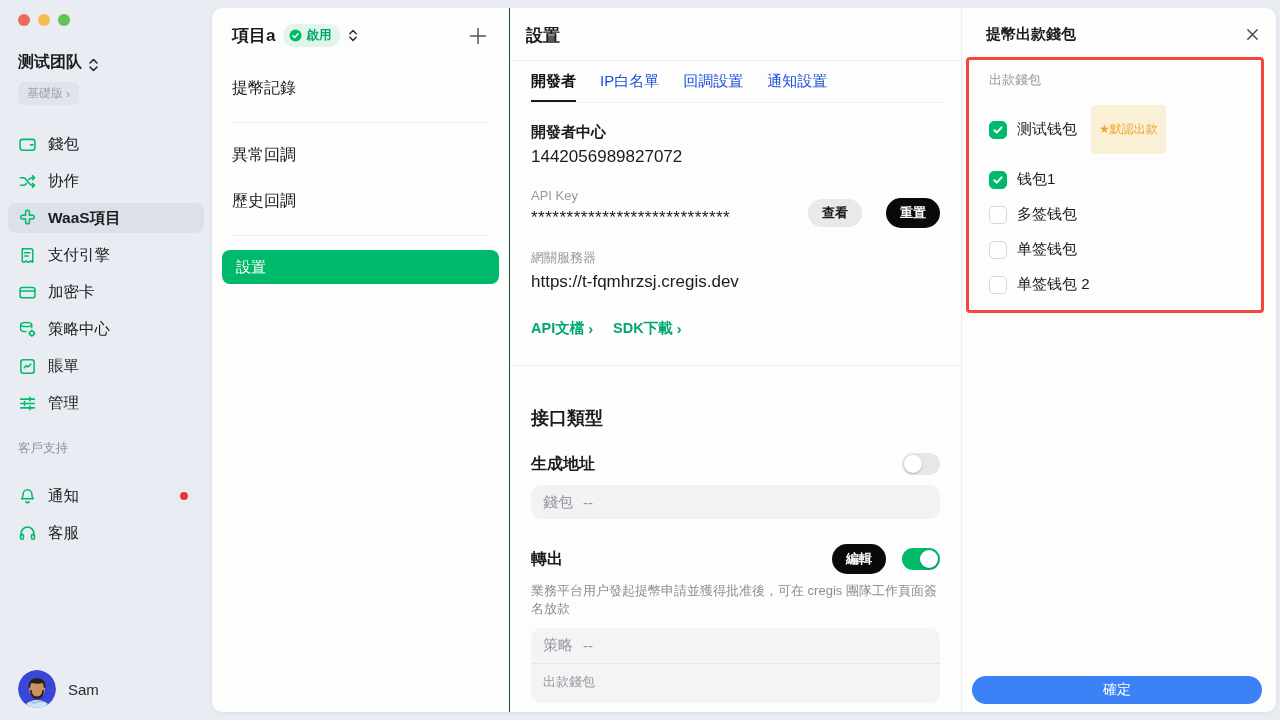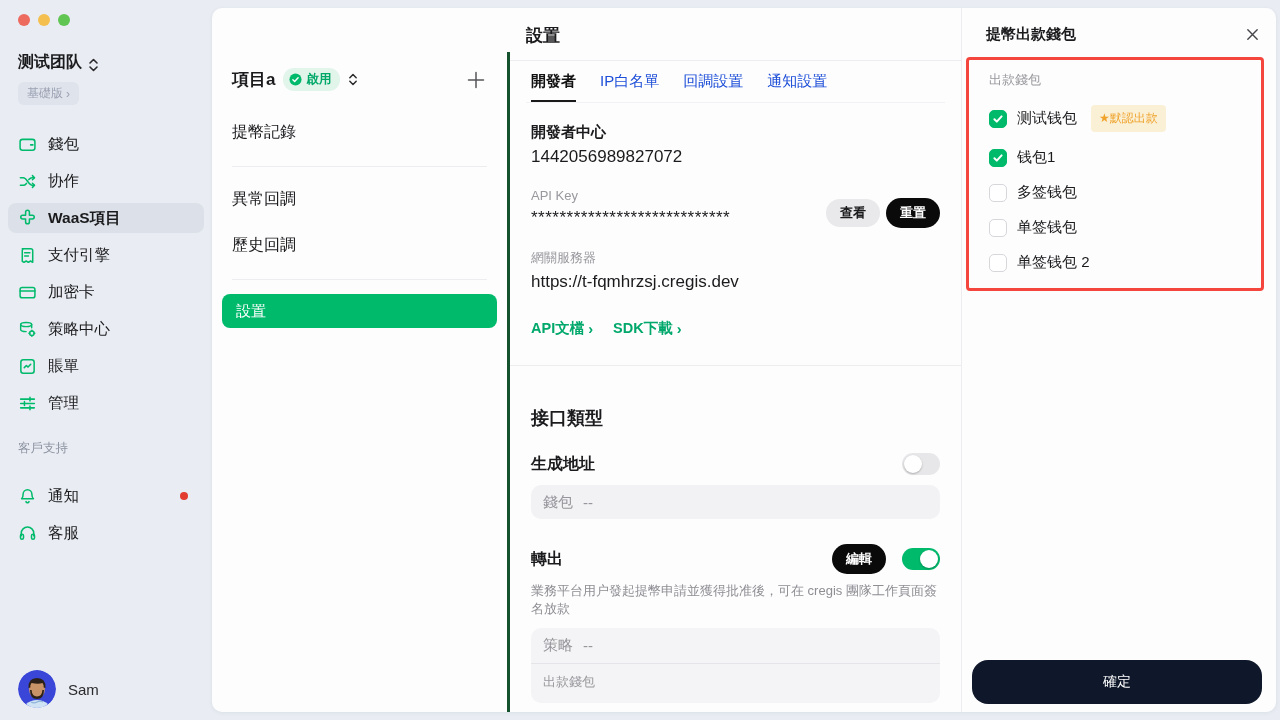--- a/index.html
+++ b/index.html
@@ -21,77 +21,77 @@
   .menu-item .dot { width:8px; height:8px; border-radius:50%; background:#e23b30; margin-left:auto; margin-right:6px; }
   .section-label { margin:22px 0 4px 10px; font-size:12.5px; color:#8d93a1; }
   .user-row { position:absolute; left:18px; bottom:12px; display:flex; align-items:center; gap:12px; }
   .avatar { width:38px; height:38px; border-radius:50%; overflow:hidden; }
   .user-name { font-size:15px; color:#2a2a2c; }
 
   
   .card { position:absolute; left:212px; top:8px; right:4px; bottom:8px; background:#fdfdfe; border-radius:10px; box-shadow:0 1px 4px rgba(30,40,60,.07); }
 
   
-  .col-project { position:absolute; left:0; top:0; bottom:0; width:298px; border-right:3px solid #14532d; padding:16px 20px 0;margin-top:44px; }
+  .col-project { position:absolute; left:0; top:0; bottom:0; width:298px; border-right:1px solid #14532d; padding:16px 20px 0; }
   .proj-header { display:flex; align-items:center; gap:8px; }
   .proj-title { font-size:17px; font-weight:700; }
   .status-badge { display:inline-flex; align-items:center; gap:4px; background:#e2f5eb; color:#00a868; font-size:12.5px; font-weight:700; padding:3px 9px 3px 6px; border-radius:11px; }
   .plus-btn { margin-left:auto; }
   .nav-item { font-size:16px; color:#1b1b1d; }
   .nav-divider { border-top:1px solid #ededf0; }
   .nav-active { margin:14px -10px 0; height:34px; background:#00ba6c; border-radius:8px; color:#fff; font-size:15px; display:flex; align-items:center; padding-left:14px; }
 
   
   .col-main { position:absolute; left:298px; top:0; bottom:0; width:452px; border-right:1px solid #ededf0; padding:0 16px; }
   .main-title { padding-top:16px; font-size:17px; font-weight:700; }
   .main-divider { margin:13px -16px 0; border-top:1px solid #ededf0; }
   .tabs { display:flex; gap:24px; padding:11px 5px 0; border-bottom:1px solid #f2f2f4; }
   .tab { font-size:15px; color:#1d4ed8; padding-bottom:9px; }
   .tab.active { color:#111; font-weight:600; border-bottom:2px solid #1a1a1a; }
   .content { padding:20px 5px 0; }
   .h-dev { font-size:15px; font-weight:700; }
   .f-label { font-size:13px; color:#98989d; margin-top:21px; }
   .f-value { font-size:17px; color:#1b1b1d; margin-top:5px; }
   .api-row { display:flex; align-items:flex-end; }
-  .api-btns { margin-left:auto; display:flex; gap:6px; align-items:center; }
+  .api-btns { margin-left:auto; display:flex; gap:24px; align-items:center; }
   .btn-pill-light { background:#e9e9eb; border:none; border-radius:14px; padding:5px 14px; font-size:13px; font-weight:700; color:#1b1b1d; font-family:inherit; }
   .btn-pill-dark { background:#0a0a0b; border:none; border-radius:15px; padding:6px 14px; font-size:13px; font-weight:700; color:#fff; font-family:inherit; }
   .links-row { display:flex; gap:20px; margin-top:27px; }
   .g-link { color:#00a86b; font-size:14.5px; font-weight:600; display:flex; align-items:center; gap:4px; text-decoration:none; }
   .sec-divider { margin:27px -21px 0; border-top:1px solid #ededf0; }
   .h-section { margin-top:40px; font-size:18px; font-weight:700; }
   .sub-row { margin-top:23px; display:flex; align-items:center; }
   .sub-title { font-size:16px; font-weight:600; }
   .sub-right { margin-left:auto; display:flex; align-items:center; gap:16px; }
   .desc { margin-top:8px; font-size:13px; color:#8e8e93; }
   .toggle { width:38px; height:22px; border-radius:11px; background:#e7e7e9; position:relative; }
   .toggle .knob { position:absolute; top:2px; left:2px; width:18px; height:18px; border-radius:50%; background:#fff; box-shadow:0 1px 2px rgba(0,0,0,.25); transition:left .1s; }
   .toggle.on { background:#00ba6c; }
   .toggle.on .knob { left:18px; }
   .field-box { margin-top:10px; height:34px; background:#f2f2f4; border-radius:10px; display:flex; align-items:center; gap:10px; padding:0 12px; color:#96969b; font-size:15px; }
   .gray-box { margin-top:10px; background:#f4f4f6; border-radius:10px; }
   .policy-row { height:36px; display:flex; align-items:center; gap:10px; padding:0 12px; color:#96969b; font-size:15px; border-bottom:1px solid #e5e5e9; }
   .wallet-area { padding:9px 12px 12px; }
   .wa-label { font-size:13px; color:#98989d; }
-  .orange-badge { background:#faf0d6; color:#efa32b; font-size:12px; padding:5px 8px; border-radius:4px; margin-left:8px; white-space:nowrap; }
+  .orange-badge { background:#faf0d6; color:#efa32b; font-size:12px; padding:16px 8px; border-radius:4px; margin-left:8px; white-space:nowrap; }
 
   
   .col-drawer { position:absolute; left:750px; right:0; top:0; bottom:0; }
   .drawer-header { display:flex; align-items:center; margin:17px 16px 0 24px; }
   .drawer-title { font-size:15px; font-weight:700; }
   .close-btn { margin-left:auto; background:none; border:none; padding:0; }
   .red-box { margin:13px 12px 0 4px; border:3px solid #f5463d; border-radius:4px; padding:11px 8px 16px 20px; }
   .group-label { font-size:13px; color:#98989d; }
   .opt { margin-top:16px; display:flex; align-items:center; gap:10px; }
   .cbx { width:18px; height:18px; border-radius:5px; border:1.5px solid #d6d6db; background:#fff; display:flex; align-items:center; justify-content:center; flex:none; }
   .cbx svg { visibility:hidden; }
   .opt.checked .cbx { background:#00ba6c; border-color:#00ba6c; }
   .opt.checked .cbx svg { visibility:visible; }
   .opt-label { font-size:15px; }
-  .confirm-btn { position:absolute; left:10px; right:14px; bottom:8px; height:44px; border:none; border-radius:16px; background:#0f172a; color:#fff; font-size:14px; font-family:inherit; }
+  .confirm-btn { position:absolute; left:10px; right:14px; bottom:8px; height:28px; border:none; border-radius:16px; background:#3b82f6; color:#fff; font-size:14px; font-family:inherit; }
 </style>
 </head>
 <body>
 
 <div class="sidebar">
   <div class="traffic">
     <span class="tl red"></span>
     <span class="tl yellow"></span>
     <span class="tl green"></span>
   </div>

